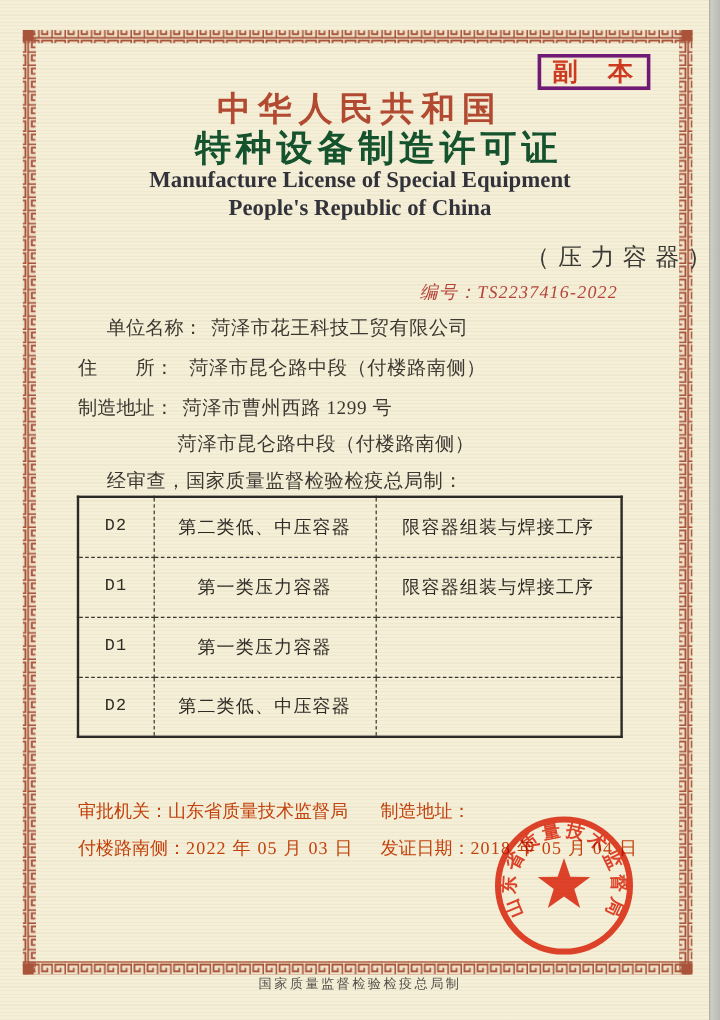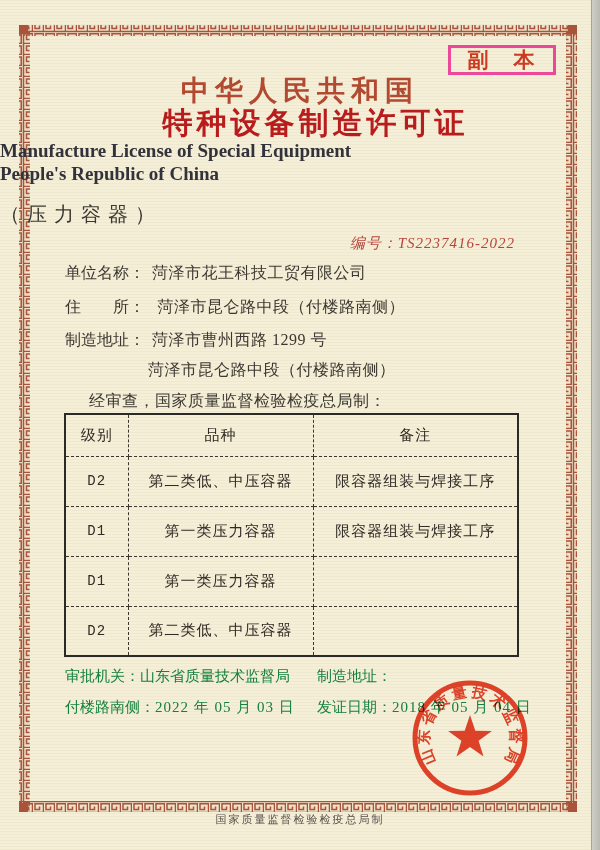--- a/index.html
+++ b/index.html
@@ -20,59 +20,59 @@
   }
   .scan-edge {
     position: absolute; top: 0; right: 0; width: 9px; height: 850px;
     background: linear-gradient(to right, #cfcfc9, #b9b9b2);
     border-left: 1px solid #a3a39b;
     z-index: 9;
   }
   .border-svg { position: absolute; left: 0; top: 0; z-index: 1; }
 
   .copy-stamp {
-    position: absolute; left: 448px; top: 45px; width: 108px; height: 30px;
-    border: 3px solid #ec4899; color: #cc3a20;
+    position: absolute; left: 448px; top: 45px; width: 94px; height: 30px;
+    border: 3px solid #701a75; color: #cc3a20;
     font-size: 21px; font-weight: bold;
     display: flex; align-items: center; justify-content: center;
     z-index: 3; letter-spacing: 2px;
   }
   .title-cn1 {
     position: absolute; left: 0; top: 72px; width: 100%;
     text-align: center; font-size: 28px; font-weight: bold;
     color: #b14a31; letter-spacing: 6px; z-index: 2;
   }
   .title-cn2 {
     position: absolute; left: 0; top: 103px; width: 100%;
     text-align: center; font-size: 30px; font-weight: bold;
-    color: #b91c1c; letter-spacing: 4px; z-index: 2; padding-left: 31px;
+    color: #14532d; letter-spacing: 4px; z-index: 2; padding-left: 31px;
   }
   .title-en {
     position: absolute; left: 0; width: 100%;
-    text-align: left; font-size: 19px; font-weight: bold;
+    text-align: center; font-size: 19px; font-weight: bold;
     color: #32323a; z-index: 2;
   }
   .title-en1 { top: 140px; }
   .title-en2 { top: 163px; }
   .category {
     position: absolute; left: 0; top: 201px; width: 100%;
-    text-align: left; font-size: 20px; color: #3a3832;
+    text-align: right; font-size: 20px; color: #3a3832;
     letter-spacing: 7px; z-index: 2;
   }
   .license-no {
     position: absolute; top: 234px; right: 85px;
     font-size: 15px; color: #b5453a; letter-spacing: 1px; z-index: 2; font-style: italic;
   }
   .field-line {
     position: absolute; left: 65px; font-size: 16px; color: #3c3831;
     z-index: 2; white-space: nowrap;
   }
   .field-line .lbl { display: inline-block; width: 83px; }
   .field-line .val { letter-spacing: 0.5px; }
-  .fl-unit { top: 263px; }
+  .fl-unit { top: 263px; margin-left: 24px; }
   .fl-residence { top: 297px; font-family: Liberation Mono, monospace; }
   .fl-mfg1 { top: 330px; }
   .fl-mfg2 { top: 360px; left: 148px; }
   .fl-note { top: 391px; left: 89px; }
 
   .license-table {
     position: absolute; left: 64px; top: 413px; width: 453px;
     border-collapse: collapse; table-layout: fixed;
     font-size: 15px; color: #2e2a24; z-index: 2;
   }
@@ -82,21 +82,21 @@
   }
   .license-table { border: 2px solid #2c2a26; }
   .license-table tr.hdr { height: 42px; }
   .license-table tr.data-row { height: 50px; }
   .license-table .col-grade { width: 63px; }
   .license-table .col-variety { width: 185px; }
   .license-table .col-remark { width: 205px; }
   .license-table td.grade { font-family: "Liberation Mono", monospace; font-size: 14px; }
 
   .footer-line {
-    position: absolute; font-size: 15px; color: #15803d;
+    position: absolute; font-size: 15px; color: #c2410c;
     z-index: 2; white-space: nowrap;
   }
   .fl-approve { left: 65px; top: 667px; }
   .fl-issuer { left: 317px; top: 667px; }
   .fl-valid { left: 65px; top: 698px; }
   .fl-issued { left: 317px; top: 698px; }
   .footer-line .num { letter-spacing: 1px; }
 
   .seal {
     position: absolute; left: 408px; top: 676px; z-index: 5;
@@ -165,25 +165,20 @@
   <span class="val">经审查，国家质量监督检验检疫总局制：</span>
 </div>
 
 <table class="license-table">
   <colgroup>
     <col class="col-grade">
       <col class="col-variety">
       <col class="col-remark">
   </colgroup>
   <tbody>
-      <tr class="hdr">
-    <th>级别</th>
-    <th>品种</th>
-    <th>备注</th>
-  </tr>
   <tr class="data-row">
     <td class="grade">D2</td>
     <td>第二类低、中压容器</td>
     <td>限容器组装与焊接工序</td>
   </tr>
   <tr class="data-row">
     <td class="grade">D1</td>
     <td>第一类压力容器</td>
     <td>限容器组装与焊接工序</td>
   </tr>

